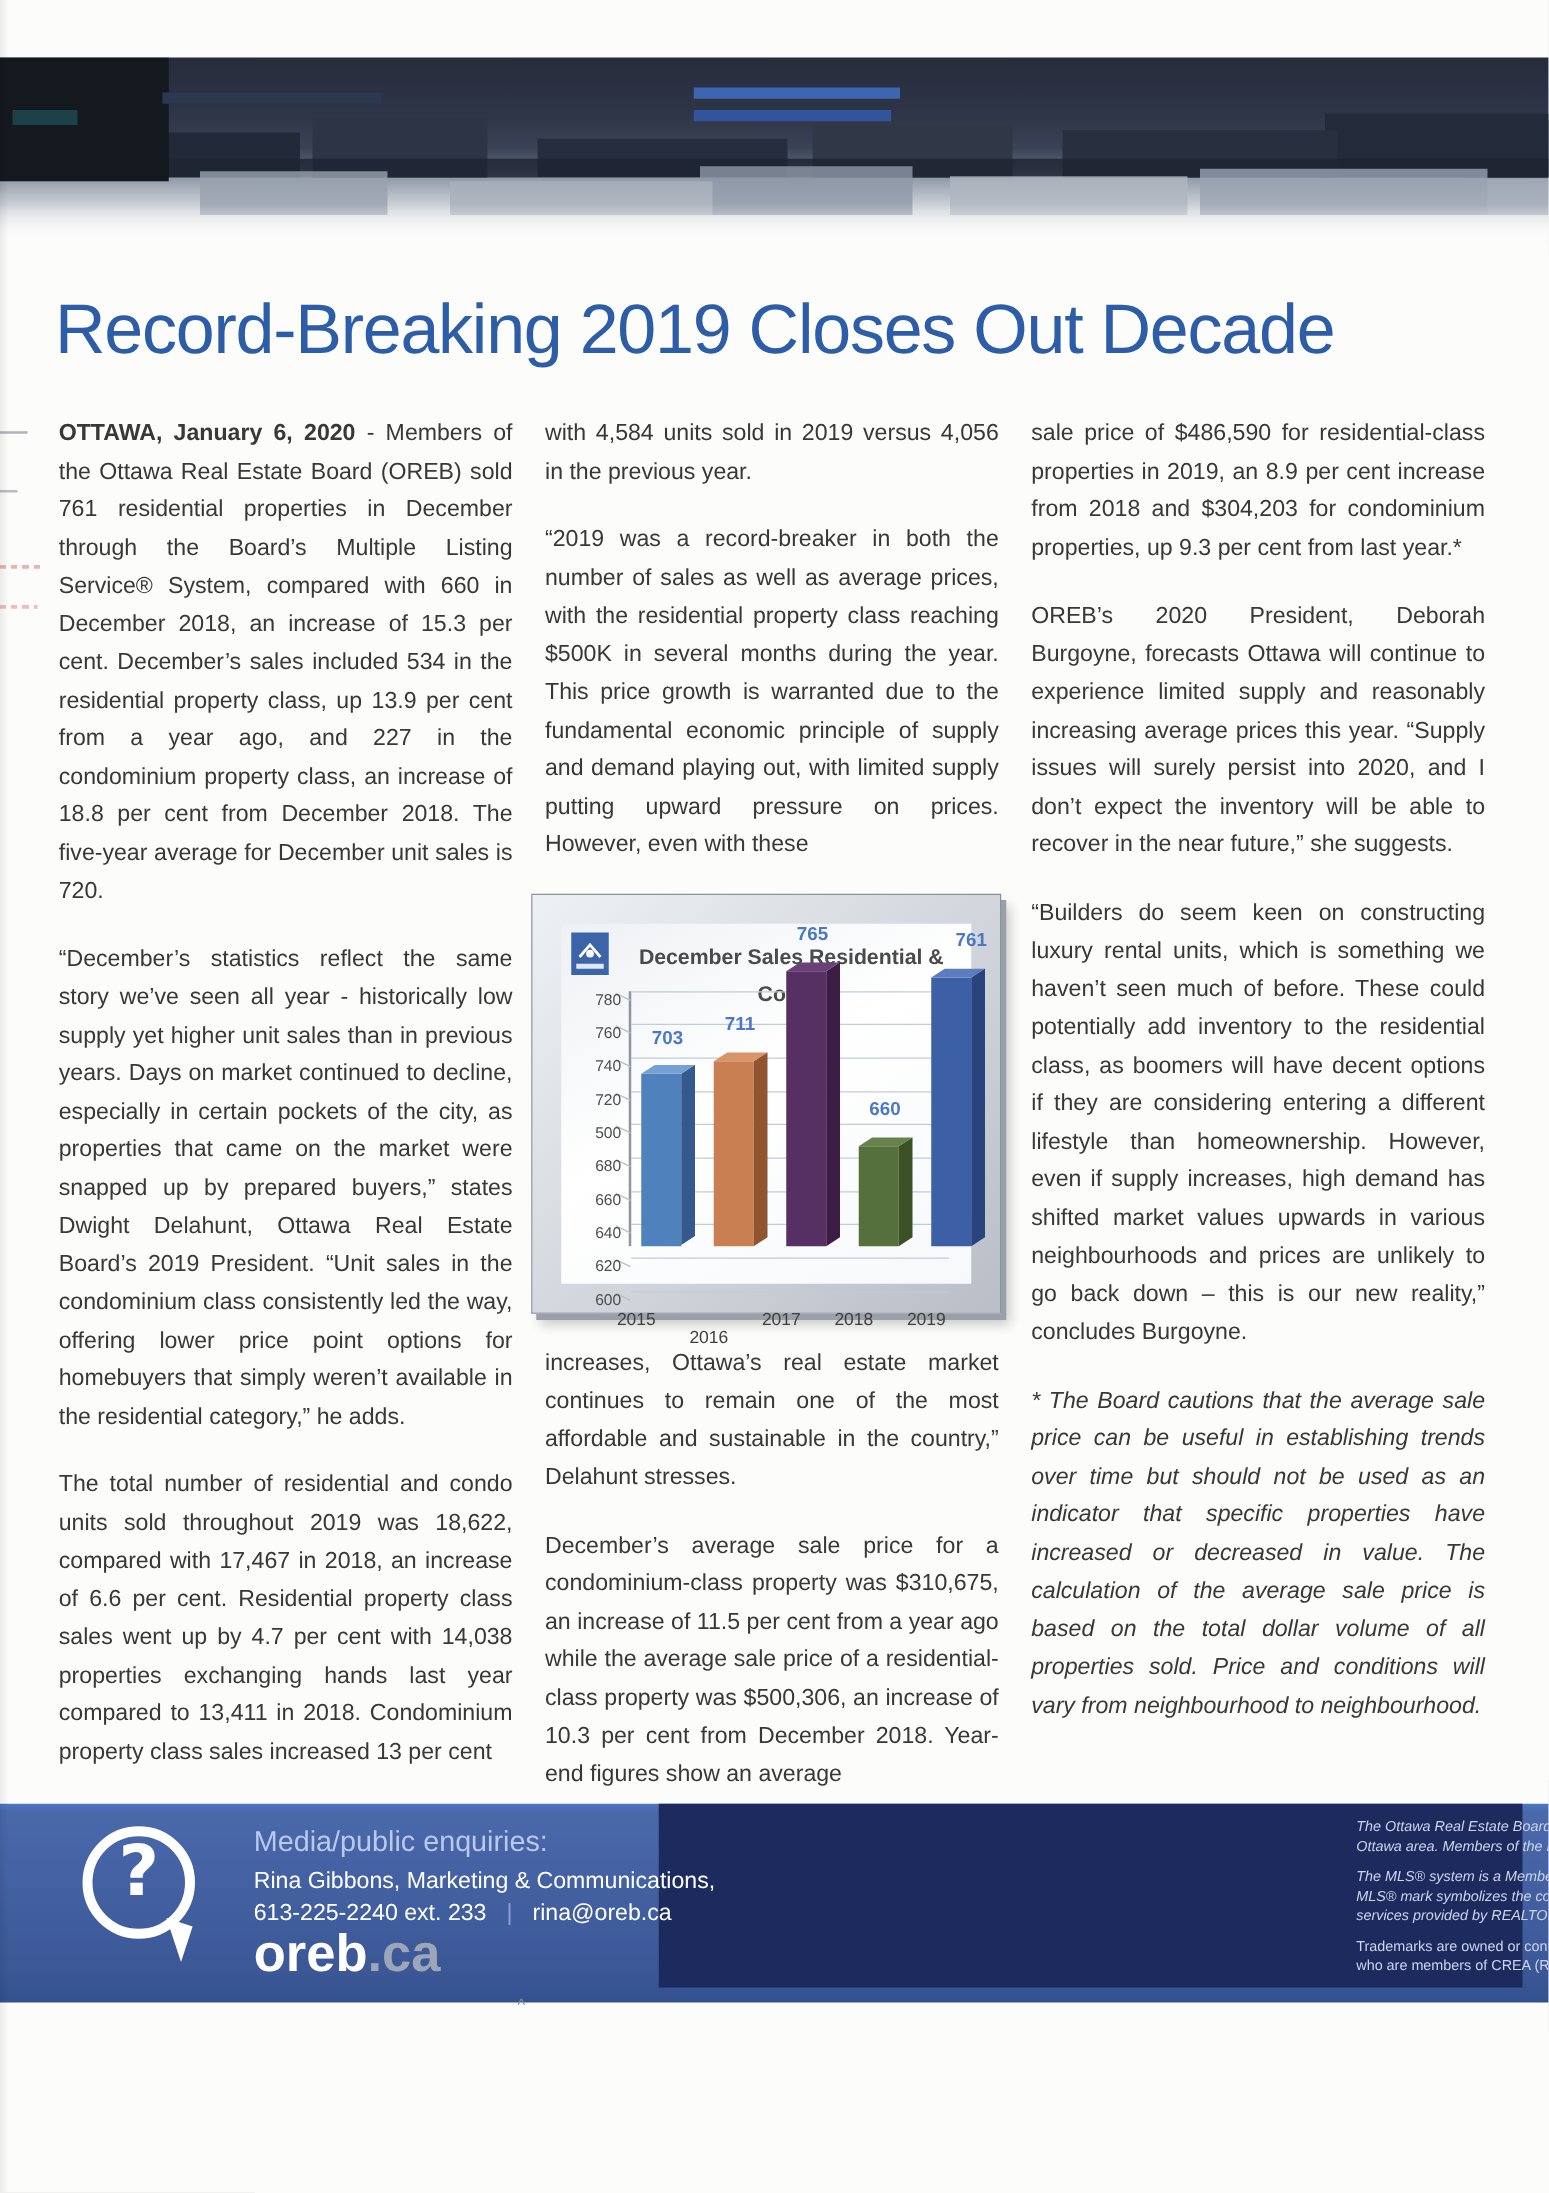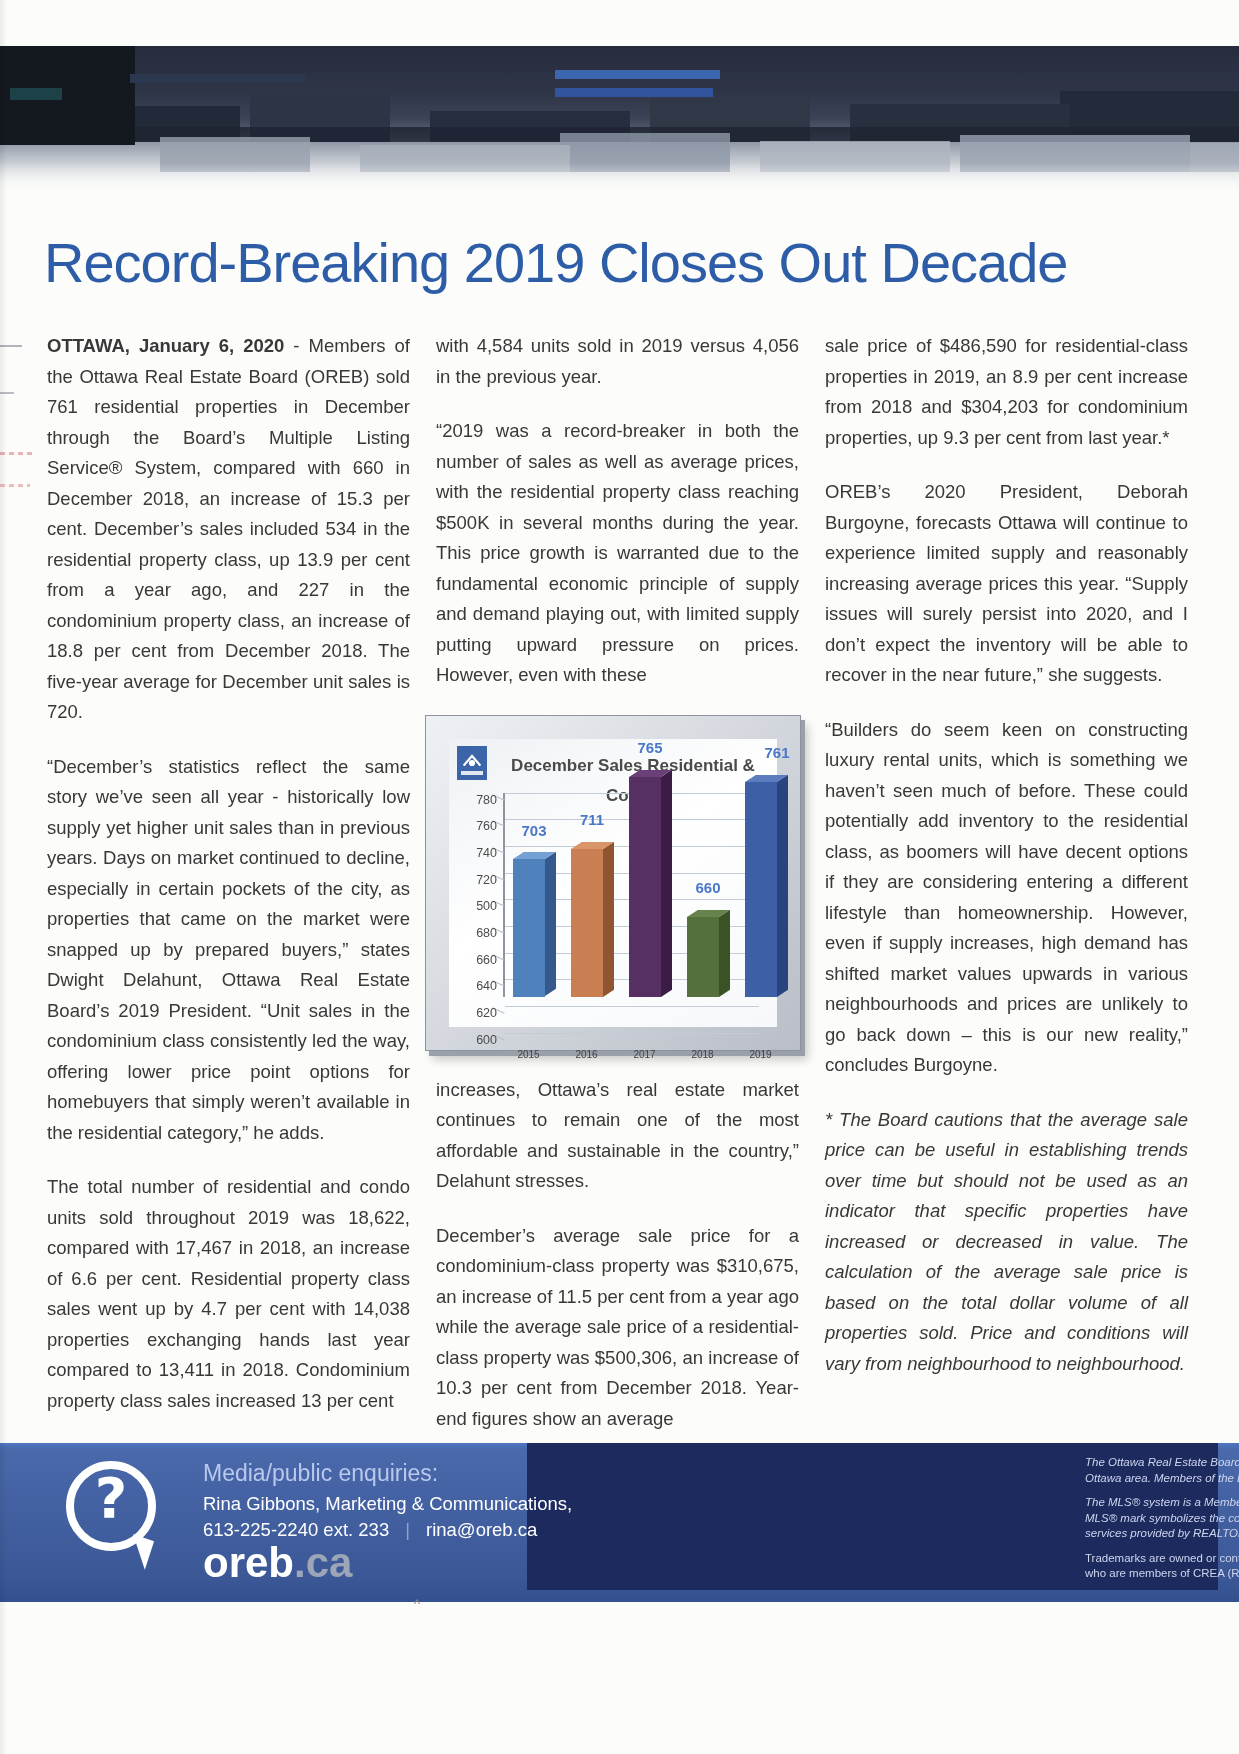--- a/index.html
+++ b/index.html
@@ -77,21 +77,21 @@
   .gridline{position:absolute;left:0;right:0;height:1px;background:#c2cbd8;}
   .gridline::before{content:"";position:absolute;left:-13px;bottom:-4px;width:13px;height:1px;
     background:#b6c0ce;transform:rotate(25deg);}
   .ytick{position:absolute;left:-48px;width:40px;text-align:right;font-size:12.5px;color:#4c4c4c;}
   .bar3d{position:absolute;bottom:0;width:32px;background:var(--c);}
   .bar3d .side{position:absolute;left:100%;bottom:0;width:11px;height:100%;background:var(--cs);
     transform:skewY(-33deg);transform-origin:left bottom;}
   .bar3d .top{position:absolute;left:0;bottom:100%;width:100%;height:7px;background:var(--ct);
     transform:skewX(-57deg);transform-origin:left bottom;}
   .bar-val{position:absolute;width:60px;text-align:center;font-size:15px;font-weight:bold;color:#4a77c8;}
-  .xtick{position:absolute;width:70px;text-align:center;font-size:10px;color:#3f3f3f;}
+  .xtick{position:absolute;width:70px;text-align:left;font-size:14px;color:#3f3f3f;}
 
   
   .footer{position:absolute;left:0;top:1443px;width:1239px;height:159px;
     background:linear-gradient(180deg,#4e77c4 0,#4a69ab 6px,#3b5796 85%,#33508f 100%);}
   .footer-dark{position:absolute;left:527px;top:0;width:691px;height:147px;background:#1d2a5e;}
   .q-bubble{position:absolute;left:66px;top:18px;width:90px;height:90px;}
   .q-ring{position:absolute;inset:0;border:8px solid #fff;border-radius:50%;}
   .q-mark{position:absolute;left:0;top:4px;width:90px;text-align:center;font-size:56px;
     font-weight:bold;color:#fff;font-family:"DejaVu Sans",sans-serif;}
   .q-tail{position:absolute;left:62px;top:76px;width:0;height:0;
@@ -184,21 +184,21 @@
                 <div class="side"></div>
                 <div class="top"></div>
               </div>
               <div class="bar-val" style="left: -1px; bottom: 150.333px; color: rgb(74, 119, 200);">703</div>
               <div class="xtick" style="left: -11.5px; top: 247px;">2015</div>
               <div class="bar3d" style="left: 65.5px; height: 148px; --c: #c97f52; --cs: #8f5530; --ct: #d9946a;">
                 <div class="side"></div>
                 <div class="top"></div>
               </div>
               <div class="bar-val" style="left: 57px; bottom: 161px; color: rgb(74, 119, 200);">711</div>
-              <div class="xtick" style="left: 46.5px; top: 247px;">2016</div>
+              <div class="xtick" style="left: 46.5px; top: 261px;">2016</div>
               <div class="bar3d" style="left: 123.5px; height: 220px; --c: #562f63; --cs: #3a1c44; --ct: #6b3f77;">
                 <div class="side"></div>
                 <div class="top"></div>
               </div>
               <div class="bar-val" style="left: 115px; bottom: 233px; color: rgb(74, 119, 200);">765</div>
               <div class="xtick" style="left: 104.5px; top: 247px;">2017</div>
               <div class="bar3d" style="left: 181.5px; height: 80px; --c: #556f3d; --cs: #3a5226; --ct: #68824e;">
                 <div class="side"></div>
                 <div class="top"></div>
               </div>

